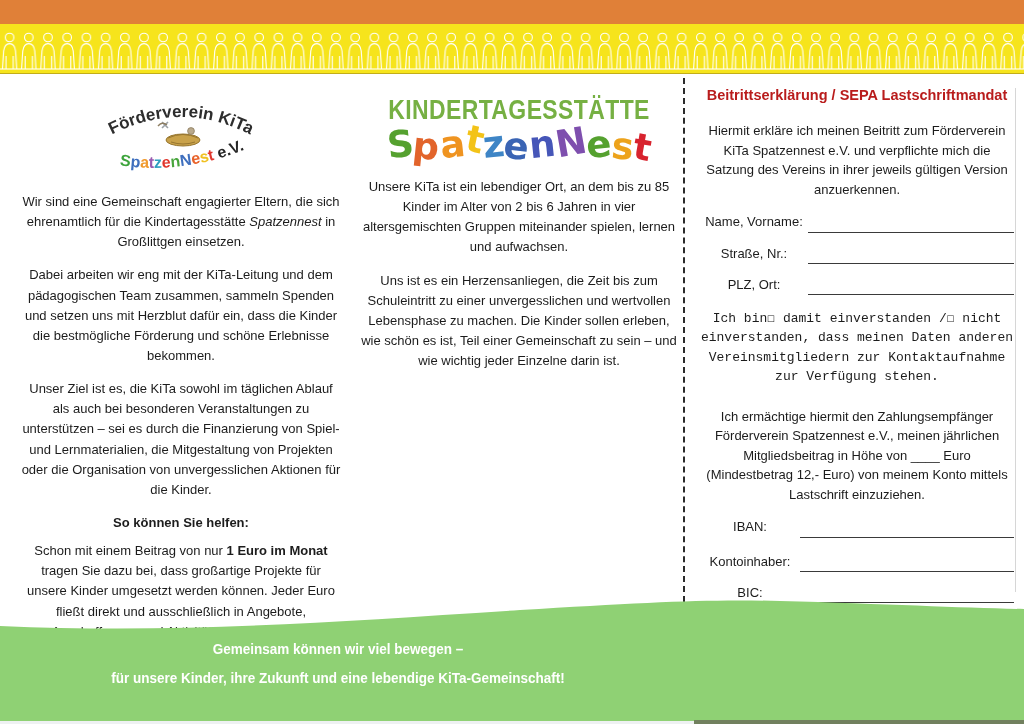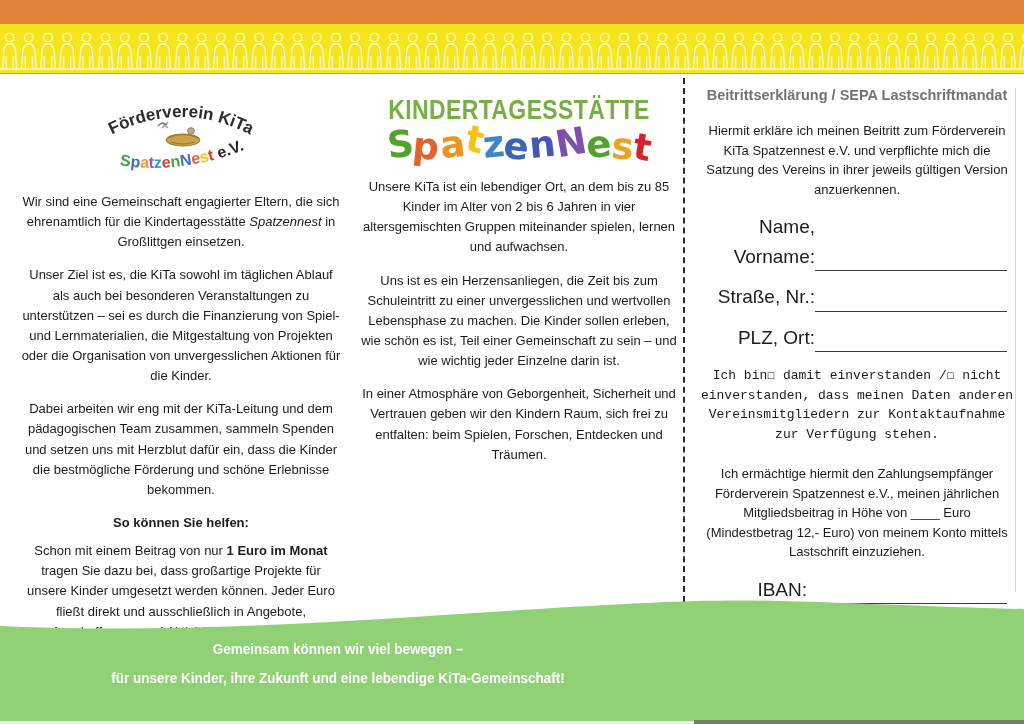--- a/index.html
+++ b/index.html
@@ -33,23 +33,23 @@
   }
   .playful{line-height:1;margin-bottom:14px;}
   .playful span{display:inline-block;font-weight:bold;font-size:37px;font-family:"DejaVu Sans",sans-serif;line-height:1;}
   .playful span:nth-child(2n){transform:rotate(6deg) translateY(2px);}
   .playful span:nth-child(2n+1){transform:rotate(-6deg);}
   .playful span:nth-child(4){transform:rotate(12deg) translateY(-5px);}
   .playful span:nth-child(8){transform:rotate(-10deg) translateY(-2px);}
   .playful span:nth-child(11){transform:rotate(10deg) translateY(3px);}
 
   
-  .form-title{color:#737373;font-weight:bold;font-size:14.5px;margin:4px 0 15px;text-align:center;}
+  .form-title{color:#b91c1c;font-weight:bold;font-size:14.5px;margin:4px 0 15px;text-align:center;}
   .form-text{font-size:13px;line-height:1.5;text-align:center;margin:0 0 14px;}
-  .frow{display:flex;align-items:flex-end;margin:0 7px 11px;text-align:right;font-size:19px;}
+  .frow{display:flex;align-items:flex-end;margin:0 0 11px;text-align:center;font-size:13px;}
   .frow .lbl{flex:none;}
   .w108{width:108px;} .w100{width:100px;}
   .frow .wline{flex:1;border-bottom:1.2px solid #3a3a3a;height:15px;}
   .sigrow{display:flex;gap:30px;margin-top:16px;text-align:left;font-size:13px;}
   .sig{flex:1;border-top:1.2px solid #3a3a3a;padding-top:4px;}
 
   
   #wave{position:absolute;top:598px;left:0;}
   .foot-line{
     position:absolute;left:0;width:676px;text-align:center;color:#ffffff;font-weight:bold;
@@ -97,32 +97,31 @@
     </g>
     <text font-size="17" font-weight="bold" fill="#2d2d2d" text-anchor="middle">
       <textPath href="#arcTop" startOffset="50%">Förderverein KiTa</textPath>
     </text>
     <text font-size="16" font-weight="bold" text-anchor="middle">
       <textPath href="#arcBot" startOffset="50%"><tspan fill="#3da43c">S</tspan><tspan fill="#3f6fbe">p</tspan><tspan fill="#f09a2e">a</tspan><tspan fill="#9a5ab0">t</tspan><tspan fill="#2e9ec0">z</tspan><tspan fill="#e0372e">e</tspan><tspan fill="#48a53c">n</tspan><tspan fill="#3f6fbe">N</tspan><tspan fill="#e8622a">e</tspan><tspan fill="#f0c020">s</tspan><tspan fill="#e0372e">t</tspan><tspan fill="#262626"> e.V.</tspan></textPath>
     </text>
   </svg>
 
   <p><span>Wir sind eine Gemeinschaft engagierter Eltern, die sich ehrenamtlich für die Kindertagesstätte </span><i>Spatzennest</i><span> in Großlittgen einsetzen.</span></p>
+  <p>Dabei arbeiten wir eng mit der KiTa-Leitung und dem pädagogischen Team zusammen, sammeln Spenden und setzen uns mit Herzblut dafür ein, dass die Kinder die bestmögliche Förderung und schöne Erlebnisse bekommen.</p>
   <p>Unser Ziel ist es, die KiTa sowohl im täglichen Ablauf als auch bei besonderen Veranstaltungen zu unterstützen – sei es durch die Finanzierung von Spiel- und Lernmaterialien, die Mitgestaltung von Projekten oder die Organisation von unvergesslichen Aktionen für die Kinder.</p>
-  <p>Dabei arbeiten wir eng mit der KiTa-Leitung und dem pädagogischen Team zusammen, sammeln Spenden und setzen uns mit Herzblut dafür ein, dass die Kinder die bestmögliche Förderung und schöne Erlebnisse bekommen.</p>
   <p style="margin-bottom:8px;"><b>So können Sie helfen:</b></p>
   <p><span>Schon mit einem Beitrag von nur </span><b>1 Euro im Monat</b><span> tragen Sie dazu bei, dass großartige Projekte für unsere Kinder umgesetzt werden können. Jeder Euro fließt direkt und ausschließlich in Angebote, Anschaffungen und Aktivitäten für die Kinder.</span></p>
 </div>
 
 <div class="col" id="col-mid">
   <div class="kita-title">KINDERTAGESSTÄTTE</div>
   <div class="playful"><span style="color: rgb(85, 161, 47);">S</span><span style="color: rgb(226, 100, 43);">p</span><span style="color: rgb(239, 148, 33);">a</span><span style="color: rgb(243, 195, 24);">t</span><span style="color: rgb(62, 133, 198);">z</span><span style="color: rgb(58, 100, 180);">e</span><span style="color: rgb(70, 86, 184);">n</span><span style="color: rgb(126, 79, 174);">N</span><span style="color: rgb(85, 161, 47);">e</span><span style="color: rgb(237, 163, 28);">s</span><span style="color: rgb(216, 35, 46);">t</span></div>
   <p>Unsere KiTa ist ein lebendiger Ort, an dem bis zu 85 Kinder im Alter von 2 bis 6 Jahren in vier altersgemischten Gruppen miteinander spielen, lernen und aufwachsen.</p>
   <p>Uns ist es ein Herzensanliegen, die Zeit bis zum Schuleintritt zu einer unvergesslichen und wertvollen Lebensphase zu machen. Die Kinder sollen erleben, wie schön es ist, Teil einer Gemeinschaft zu sein – und wie wichtig jeder Einzelne darin ist.</p>
-  <p>In einer Atmosphäre von Geborgenheit, Sicherheit und Vertrauen geben wir den Kindern Raum, sich frei zu entfalten: beim Spielen, Forschen, Entdecken und Träumen.</p>
 </div>
 
 <div class="divider"></div>
 <div class="edge-line"></div>
 
 <div class="col" id="col-right">
   <div class="form-title">Beitrittserklärung / SEPA Lastschriftmandat</div>
   <p class="form-text">Hiermit erkläre ich meinen Beitritt zum Förderverein KiTa Spatzennest e.V. und verpflichte mich die Satzung des Vereins in ihrer jeweils gültigen Version anzuerkennen.</p>
 
   <div class="frow">

